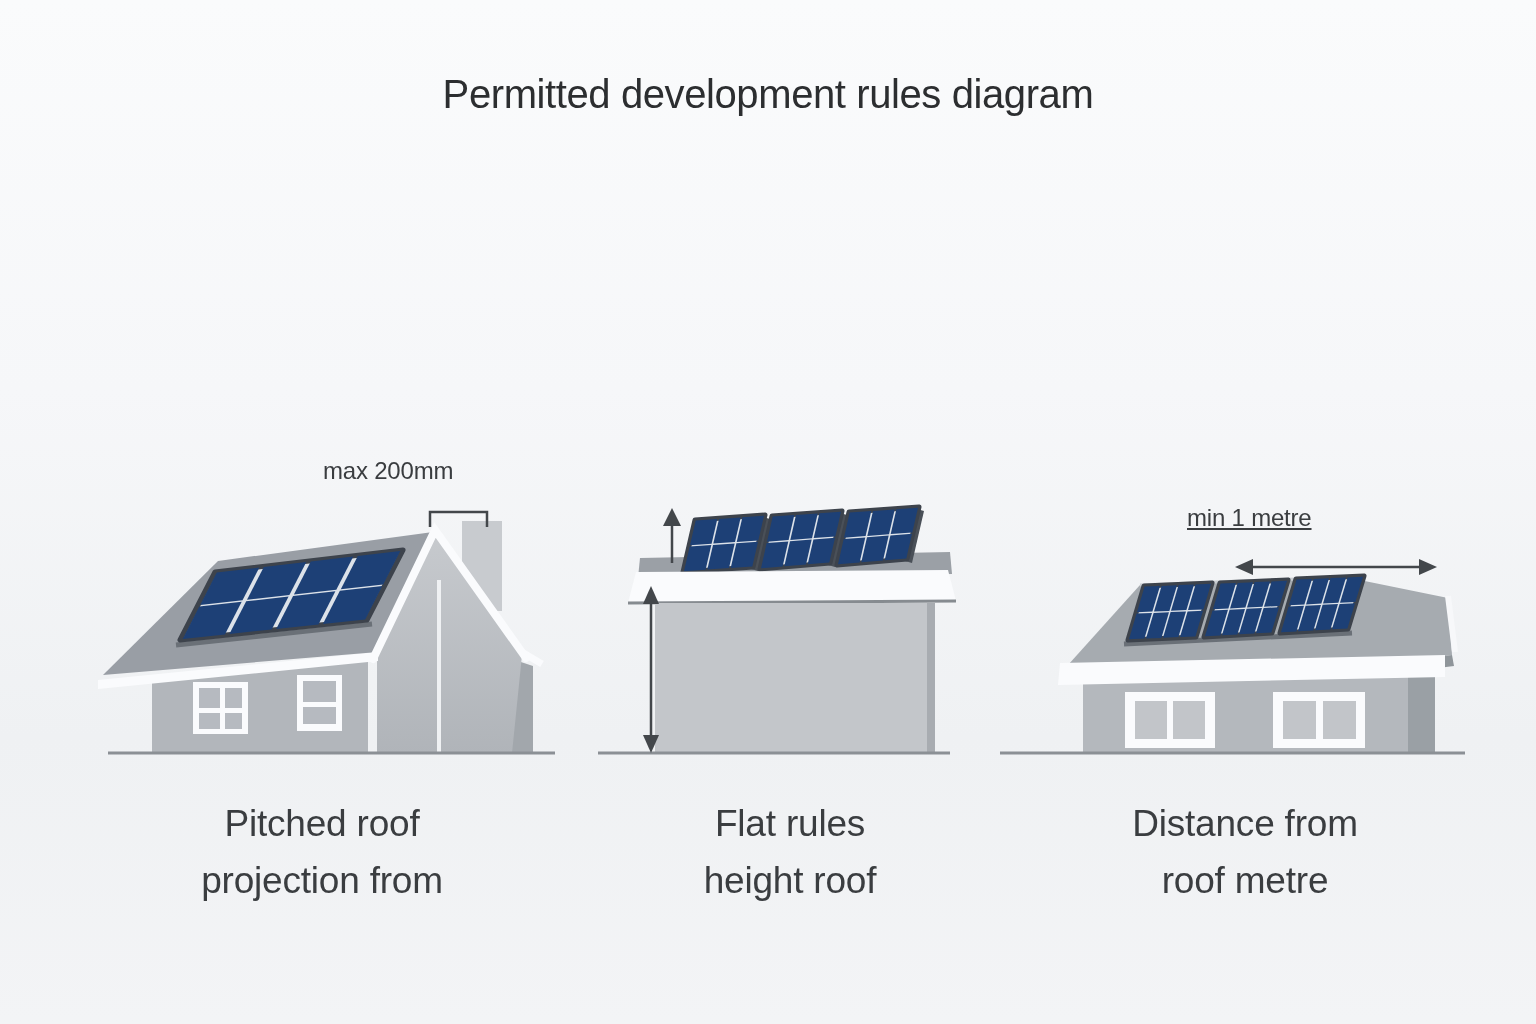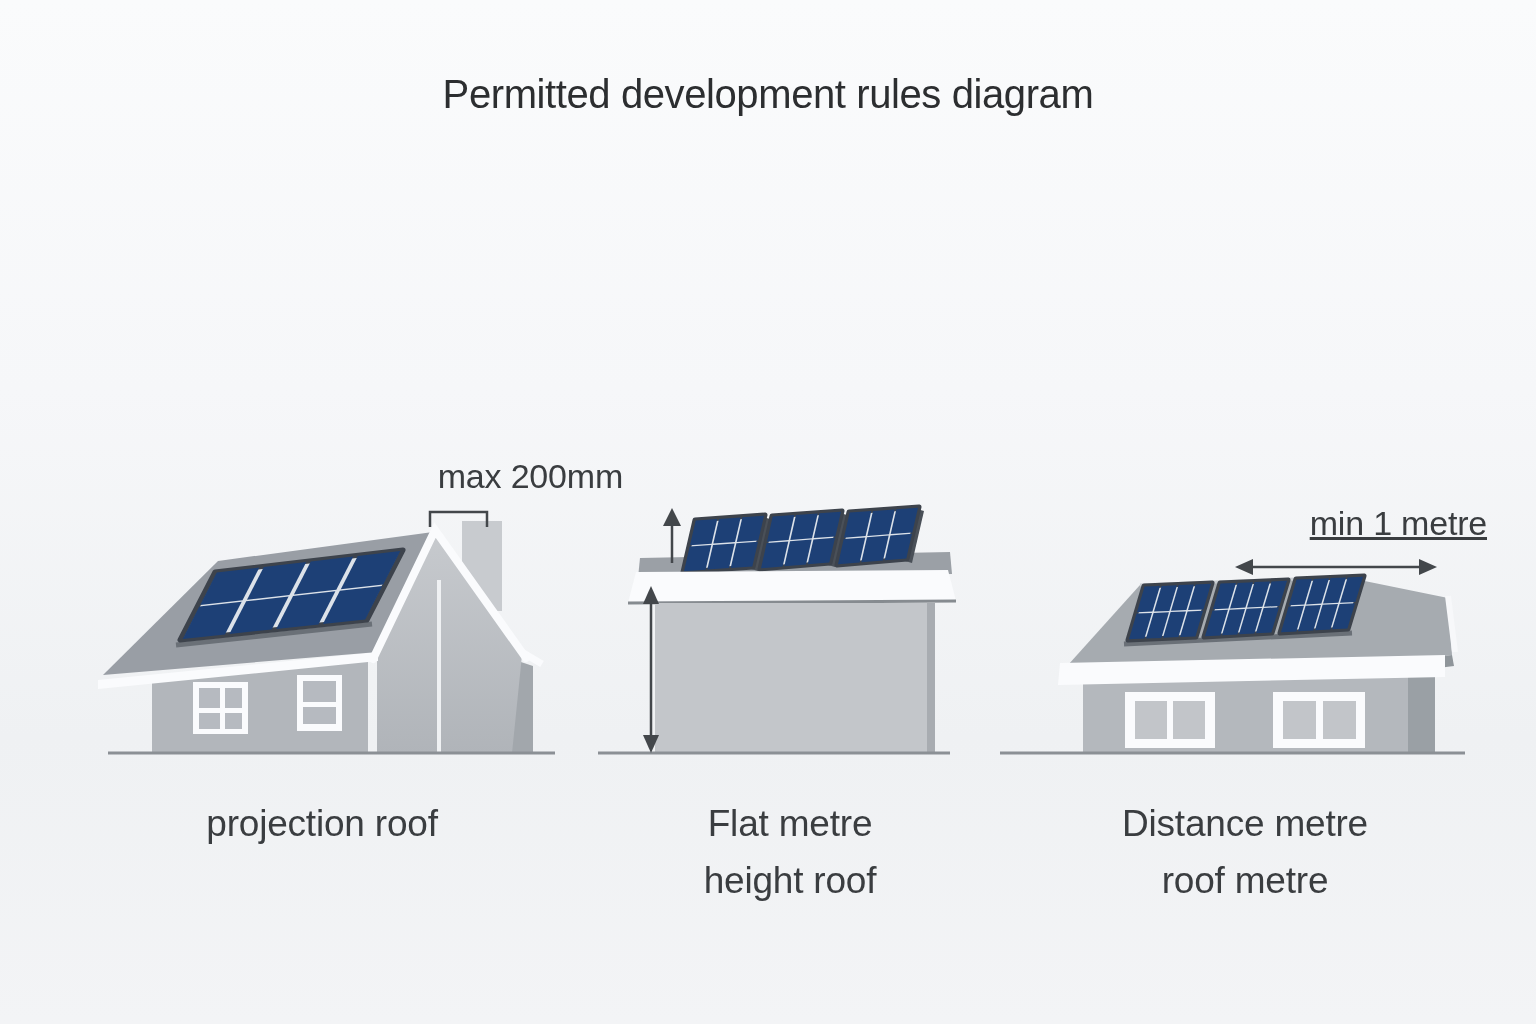--- a/index.html
+++ b/index.html
@@ -18,22 +18,22 @@
   .title{
     position:absolute;left:0;top:72px;width:1536px;text-align:center;
     font-size:40px;font-weight:500;color:var(--text-dark);letter-spacing:-0.4px;
   }
   .figure{position:absolute;}
   .fig-pitched{left:88px;top:428px;width:480px;height:335px;}
   .fig-flat{left:590px;top:428px;width:380px;height:335px;}
   .fig-edge{left:998px;top:428px;width:475px;height:335px;}
   .figure svg{display:block;width:100%;height:100%;}
   .annotation{
-    position:absolute;width:300px;text-align:right;
-    font-size:34px;color:var(--text-mid);letter-spacing:-0.2px;white-space:nowrap;
+    position:absolute;width:300px;text-align:left;
+    font-size:24px;color:var(--text-mid);letter-spacing:-0.2px;white-space:nowrap;
   }
   .ann-pitched{left:323px;top:457px;}
   .ann-flat{left:648px;top:621px;}
   .ann-edge{left:1187px;top:504px;text-decoration:underline;}
   .caption{
     position:absolute;width:400px;top:795px;text-align:center;
     font-size:37px;line-height:57px;color:var(--text-mid);letter-spacing:-0.2px;
   }
   .cap-pitched{left:122px;}
   .cap-flat{left:590px;}
@@ -232,24 +232,25 @@
         <polygon class="dim-head" points="237,139 255,131 255,147"></polygon>
         <polygon class="dim-head" points="439,139 421,131 421,147"></polygon>
       </g>
     </svg>
   </div>
 
   <div class="annotation ann-pitched">max 200mm</div>
   <div class="annotation ann-edge">min 1 metre</div>
 
   <div class="caption cap-pitched">
-    <div>projection roof</div>
+    <div>Pitched roof</div>
+    <div>projection from</div>
   </div>
   <div class="caption cap-flat">
-    <div>Flat metre</div>
+    <div>Flat rules</div>
     <div>height roof</div>
   </div>
   <div class="caption cap-edge">
-    <div>Distance metre</div>
+    <div>Distance from</div>
     <div>roof metre</div>
   </div>
 
 </div>
 
 </body></html>

